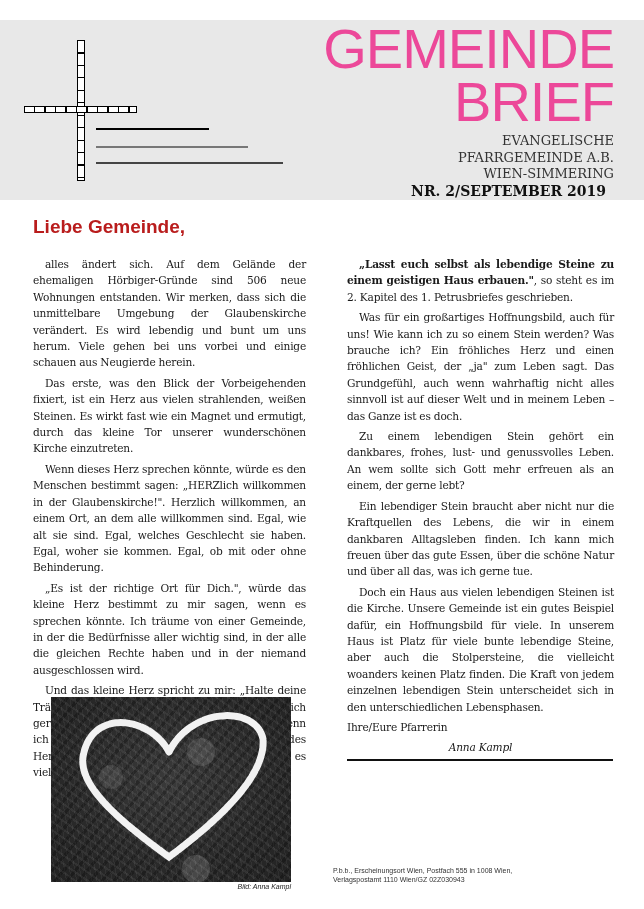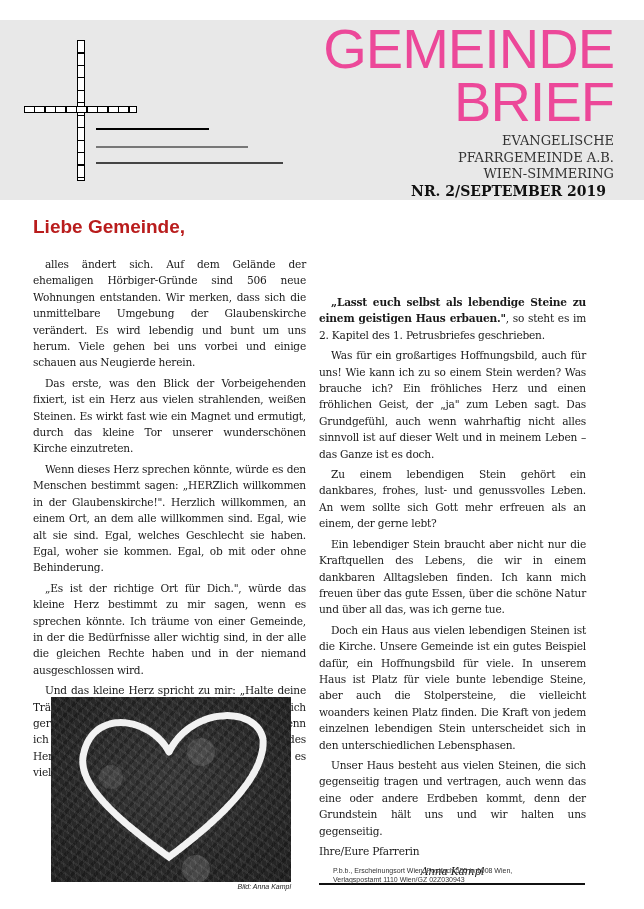--- a/index.html
+++ b/index.html
@@ -42,21 +42,21 @@
   .greeting {
     position: absolute; left: 33px; top: 216px;
     font-family: "Liberation Sans", sans-serif; font-weight: bold; font-size: 19px; color: #b91c1c;
   }
 
   .col {
     position: absolute; font-size: 10.6px; line-height: 16.4px; text-align: justify;
     font-family: "DejaVu Serif", serif; color: #1a1a1a; letter-spacing: -0.2px;
   }
   .col-left { left: 33px; top: 256px; width: 273px; }
-  .col-right { left: 319px; top: 256px; width: 267px; margin-top: 38px; }
+  .col-right { left: 347px; top: 256px; width: 267px; }
   .col p { margin: 0 0 4px 0; text-indent: 12px; }
   .col p.noindent { text-indent: 0; }
   .col b { font-weight: bold; }
 
   .signature {
     text-align: center; font-style: italic; margin-top: 2px;
   }
   .sig-line { width: 266px; height: 2px; background: #111; margin-top: 3px; }
 
   .photo {
@@ -116,21 +116,20 @@
   <p>„Es ist der richtige Ort für Dich.", würde das kleine Herz bestimmt zu mir sagen, wenn es sprechen könnte. Ich träume von einer Gemeinde, in der die Bedürfnisse aller wichtig sind, in der alle die gleichen Rechte haben und in der niemand ausgeschlossen wird.</p>
   <p>Und das kleine Herz spricht zu mir: „Halte deine Träume fest, lerne sie zu leben!".  Und das tue ich gern. Alleine kann ich es aber nicht schaffen, denn ich bin nur ein kleiner weißer Stein, ein Teil des Herzens. Um ein ganzes Herz zu haben braucht es viele kleine Steine.</p>
 </div>
 
 <div class="col col-right">
   <p><b>„Lasst euch selbst als lebendige Steine zu einem geistigen Haus erbauen."</b><span>, so steht es im 2. Kapitel des 1. Petrusbriefes geschrieben.</span></p>
   <p>Was für ein großartiges Hoffnungsbild, auch für uns! Wie kann ich zu so einem Stein werden? Was brauche ich? Ein fröhliches Herz und einen fröhlichen Geist, der „ja" zum Leben sagt. Das Grundgefühl, auch wenn wahrhaftig nicht alles sinnvoll ist auf dieser Welt und in meinem Leben – das Ganze ist es doch.</p>
   <p>Zu einem lebendigen Stein gehört ein dankbares, frohes, lust- und genussvolles Leben. An wem sollte sich Gott mehr erfreuen als an einem, der gerne lebt?</p>
   <p>Ein lebendiger Stein braucht aber nicht nur die Kraftquellen des Lebens, die wir in einem dankbaren Alltagsleben finden. Ich kann mich freuen über das gute Essen, über die schöne Natur und über all das, was ich gerne tue.</p>
   <p>Doch ein Haus aus vielen lebendigen Steinen ist die Kirche. Unsere Gemeinde ist ein gutes Beispiel dafür, ein Hoffnungsbild für viele. In unserem Haus ist Platz für viele bunte lebendige Steine, aber auch die Stolpersteine, die vielleicht woanders keinen Platz finden. Die Kraft von jedem einzelnen lebendigen Stein unterscheidet sich in den unterschiedlichen Lebensphasen.</p>
-  <p>Unser Haus besteht aus vielen Steinen, die sich gegenseitig tragen und vertragen, auch wenn das eine oder andere Erdbeben kommt, denn der Grundstein hält uns und wir halten uns gegenseitig.</p>
   <p class="noindent">Ihre/Eure Pfarrerin</p>
   <div class="signature">Anna Kampl</div>
   <div class="sig-line"></div>
 </div>
 
 <div class="photo">
   <div class="texture"></div>
   <svg width="240" height="185" viewBox="0 0 240 185">
     <path d="M118 55 C 100 20, 40 10, 32 60 C 28 90, 70 125, 118 160 C 165 125, 215 80, 212 42 C 205 8, 140 10, 118 55 Z" fill="none" stroke="#f2f2f2" stroke-width="7" stroke-dasharray="6 2" stroke-linecap="round"></path>
     <circle cx="150" cy="55" r="14" fill="rgba(255,255,255,0.12)"></circle>

